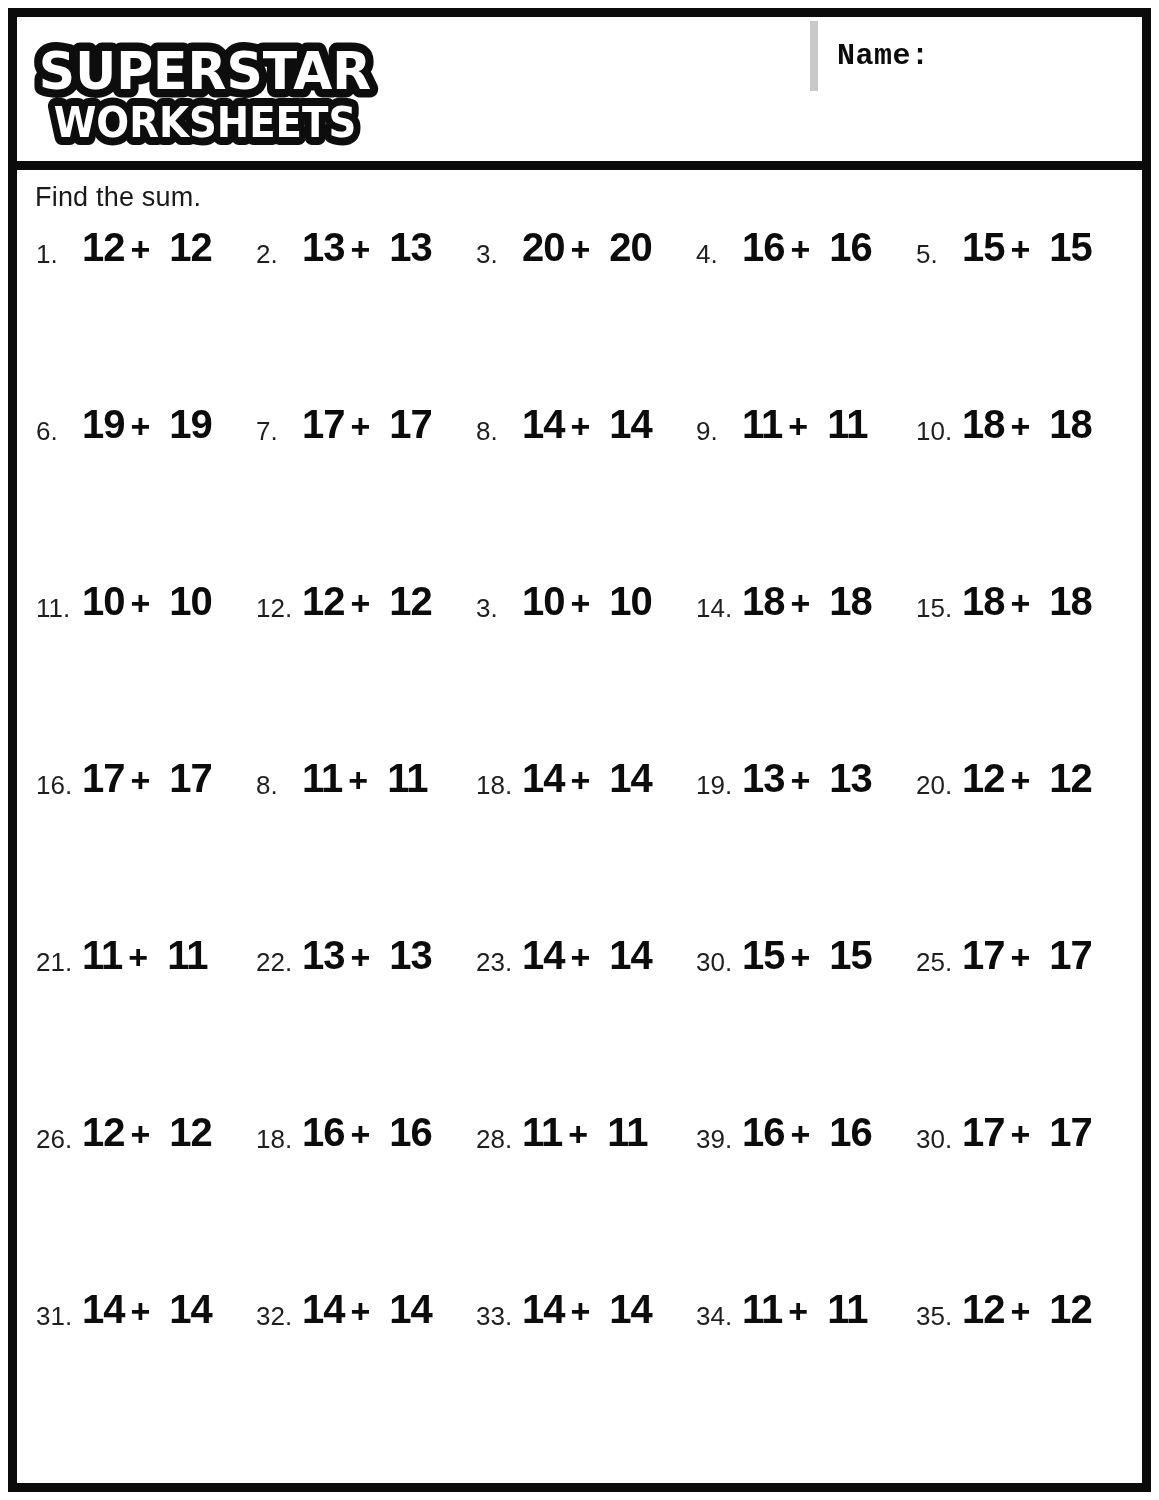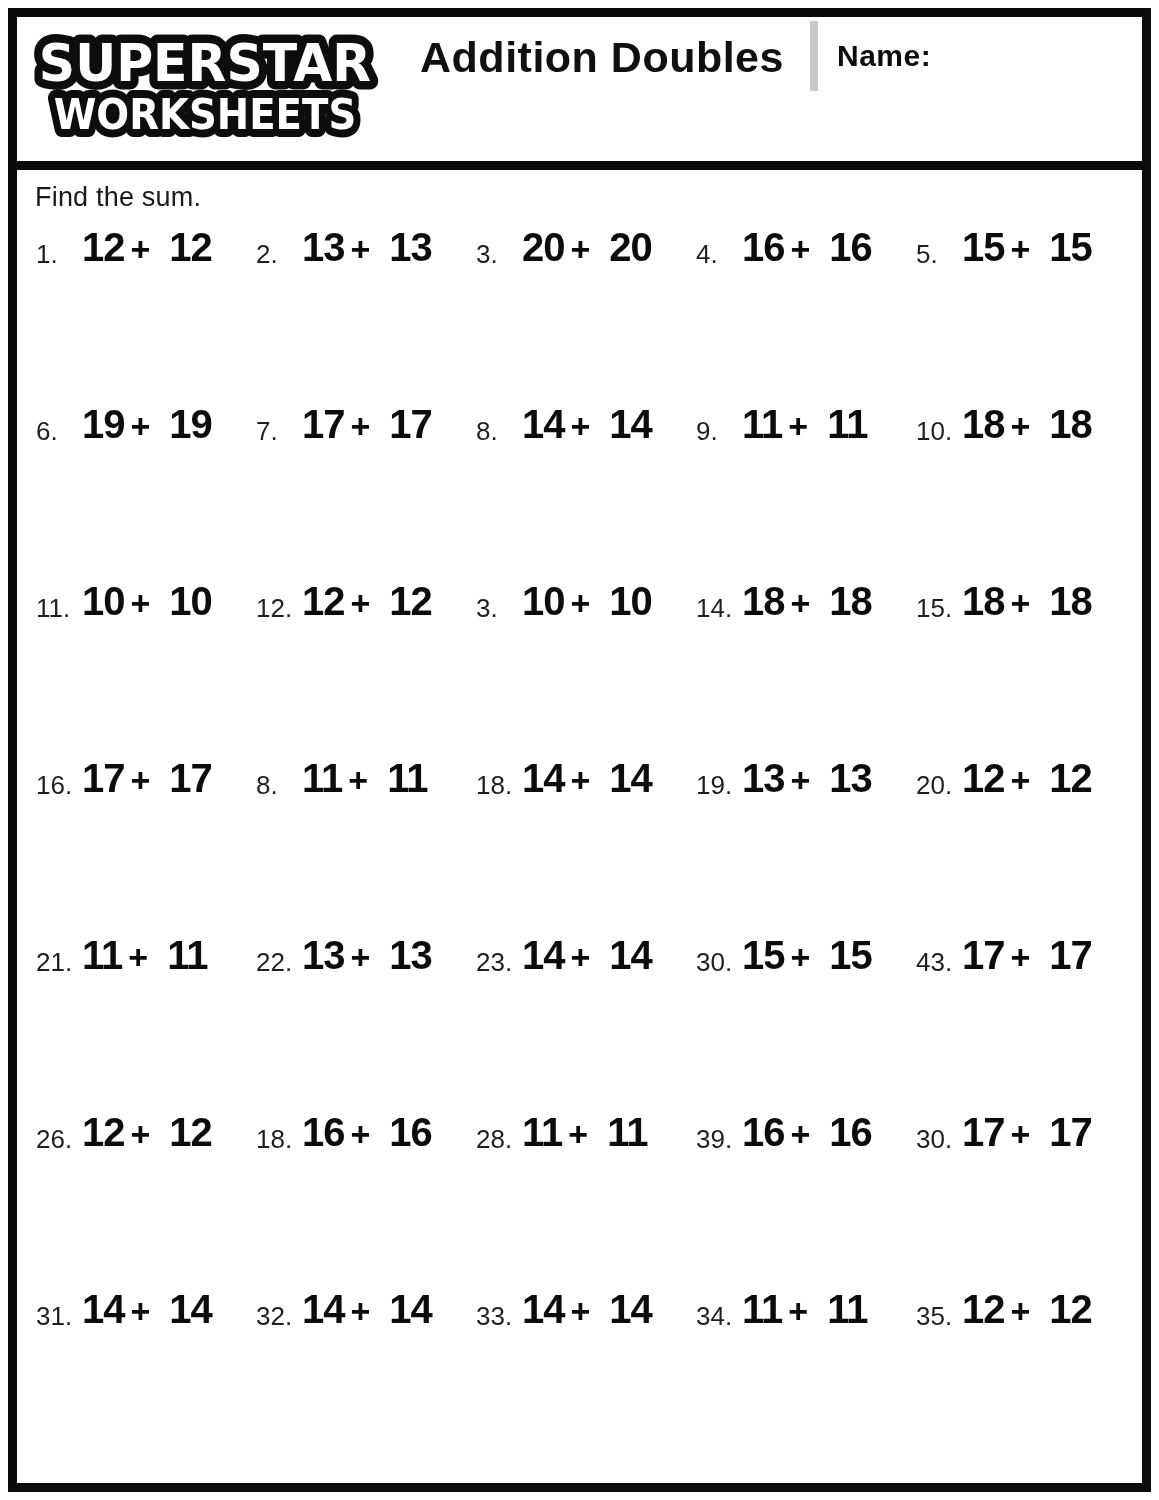--- a/index.html
+++ b/index.html
@@ -18,21 +18,21 @@
     background: #ffffff;
   }
   
   .header {
     position: relative;
     height: 153px;
     border-bottom: 9px solid #0b0b0b;
   }
   .logo-wrap {
     position: absolute;
-    left: 10px; top: 12px;
+    left: 10px; top: 20px;
     width: 356px; height: 118px;
   }
   .logo-wrap svg { width: 100%; height: 100%; }
   .title-block {
     position: absolute;
     left: 380px; top: 16px;
     width: 410px;
     text-align: center;
     font-weight: bold;
     line-height: 1.12;
@@ -46,20 +46,21 @@
     left: 793px; top: 4px;
     width: 8px; height: 70px;
     background: #c9c9c9;
   }
   .name-label {
     position: absolute;
     left: 820px; top: 22px;
     font-size: 30px;
     font-weight: 600;
     letter-spacing: 0.5px;
+    font-family: Liberation Mono, monospace;
   }
   .name-fill {
     position: absolute;
     left: 930px; top: 18px;
     width: 195px; height: 42px;
   }
   
   .content {
     position: relative;
     padding: 12px 0 0 18px;
@@ -134,21 +135,20 @@
     <div class="logo-wrap">
       <svg viewBox="0 0 360 118" xmlns="http://www.w3.org/2000/svg">
         <g font-family="DejaVu Sans, sans-serif" font-weight="bold" fill="#ffffff" stroke="#0d0d0d" stroke-linejoin="round" stroke-linecap="round" style="paint-order: stroke fill;" text-anchor="middle">
           <text x="180" y="52" font-size="52" stroke-width="17" textLength="336" lengthAdjust="spacingAndGlyphs">SUPERSTAR</text>
           <text x="180" y="100" font-size="44" stroke-width="16" textLength="306" lengthAdjust="spacingAndGlyphs">WORKSHEETS</text>
         </g>
       </svg>
     </div>
 
     <div class="title-block">
-      <div class="title-line1">Addition Doubles</div>
     </div>
 
     <div class="name-divider"></div>
     <div class="name-label">Name:</div>
     <div class="name-fill"></div>
 
   </div>
 
   <div class="content">
     <div class="instruction">Find the sum.</div>
@@ -435,21 +435,21 @@
       <div class="addend-top">15</div>
       <div class="addend-row">
         <span class="plus">+</span>
         <span class="addend-bottom">15</span>
       </div>
       <div class="answer-line"></div>
     </div>
   </div>
 
   <div class="prob">
-    <div class="pnum">43.</div>
+    <div class="pnum">25.</div>
     <div class="stack">
       <div class="addend-top">17</div>
       <div class="addend-row">
         <span class="plus">+</span>
         <span class="addend-bottom">17</span>
       </div>
       <div class="answer-line"></div>
     </div>
   </div>
 

